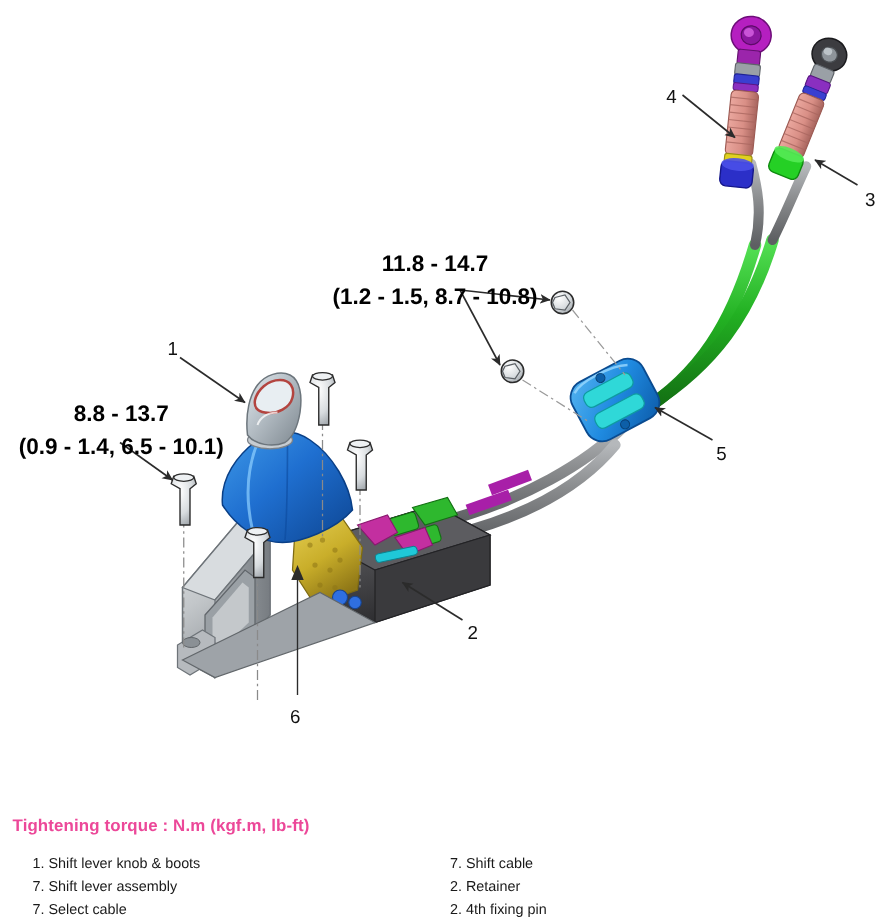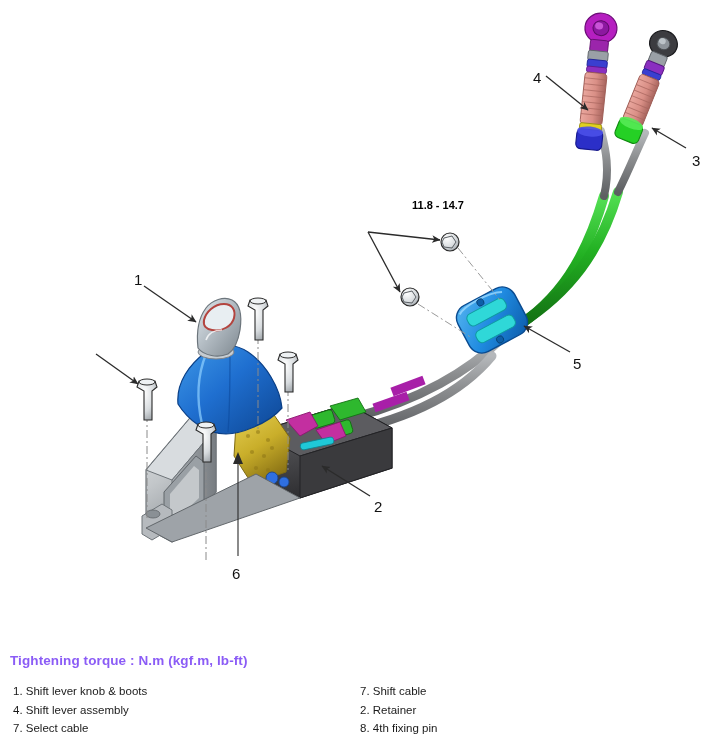--- a/index.html
+++ b/index.html
@@ -39,54 +39,54 @@
     font-family: "Liberation Sans", sans-serif;
     font-size: 15px;
     font-weight: 400;
     color: #111111;
     line-height: 1;
     white-space: nowrap;
   }
   .torque-label {
     position: absolute;
     font-family: "Liberation Sans", sans-serif;
-    font-size: 11px;
+    font-size: 18px;
     font-weight: bold;
     color: #000000;
     line-height: 1.45;
-    text-align: right;
+    text-align: center;
     white-space: nowrap;
   }
 
   
   #legend {
     position: absolute;
     left: 0;
     top: 640px;
     width: 713px;
     height: 98px;
   }
   .legend-title {
     position: absolute;
     left: 10px;
     top: 13px;
     font-size: 13.5px;
     font-weight: bold;
     letter-spacing: 0.1px;
-    color: #8b5cf6;
+    color: #ec4899;
     white-space: nowrap;
   }
   .legend-col {
     position: absolute;
     top: 42px;
     font-size: 11.5px;
     font-weight: 400;
     color: #1a1a1a;
   }
-  .legend-col.left  { left: 13px; }
+  .legend-col.left  { left: 26px; }
   .legend-col.right { left: 360px; }
   .legend-item {
     line-height: 1.62;
     white-space: nowrap;
   }
 </style>
 </head>
 <body>
 
 <div id="page">
@@ -356,40 +356,45 @@
 
         <path d="M368,232 L440,240" marker-end="url(#arrowHead)"></path>
         <path d="M368,232 L400,292" marker-end="url(#arrowHead)"></path>
 
         <path d="M96,354 L138,384" marker-end="url(#arrowHead)"></path>
       </g>
     </svg>
 
     <div class="torque-label" style="left:232px; top:198px; width:232px;">
       <div>11.8 - 14.7</div>
+      <div>(1.2 - 1.5, 8.7 - 10.8)</div>
     </div>
 
+    <div class="torque-label" style="left:8px; top:318px; width:178px;">
+      <div>8.8 - 13.7</div>
+      <div>(0.9 - 1.4, 6.5 - 10.1)</div>
+    </div>
 
     <div class="callout-num" style="left:134px; top:272px;">1</div>
     <div class="callout-num" style="left:374px; top:499px;">2</div>
     <div class="callout-num" style="left:692px; top:153px;">3</div>
     <div class="callout-num" style="left:533px; top:70px;">4</div>
     <div class="callout-num" style="left:573px; top:356px;">5</div>
     <div class="callout-num" style="left:232px; top:566px;">6</div>
   </div>
 
   <div id="legend">
     <div class="legend-title">Tightening torque : N.m (kgf.m, lb-ft)</div>
 
     <div class="legend-col left">
       <div class="legend-item">1. Shift lever knob &amp; boots</div>
-      <div class="legend-item">4. Shift lever assembly</div>
+      <div class="legend-item">7. Shift lever assembly</div>
       <div class="legend-item">7. Select cable</div>
     </div>
 
     <div class="legend-col right">
       <div class="legend-item">7. Shift cable</div>
       <div class="legend-item">2. Retainer</div>
-      <div class="legend-item">8. 4th fixing pin</div>
+      <div class="legend-item">2. 4th fixing pin</div>
     </div>
   </div>
 
 </div>
 
 </body></html>

